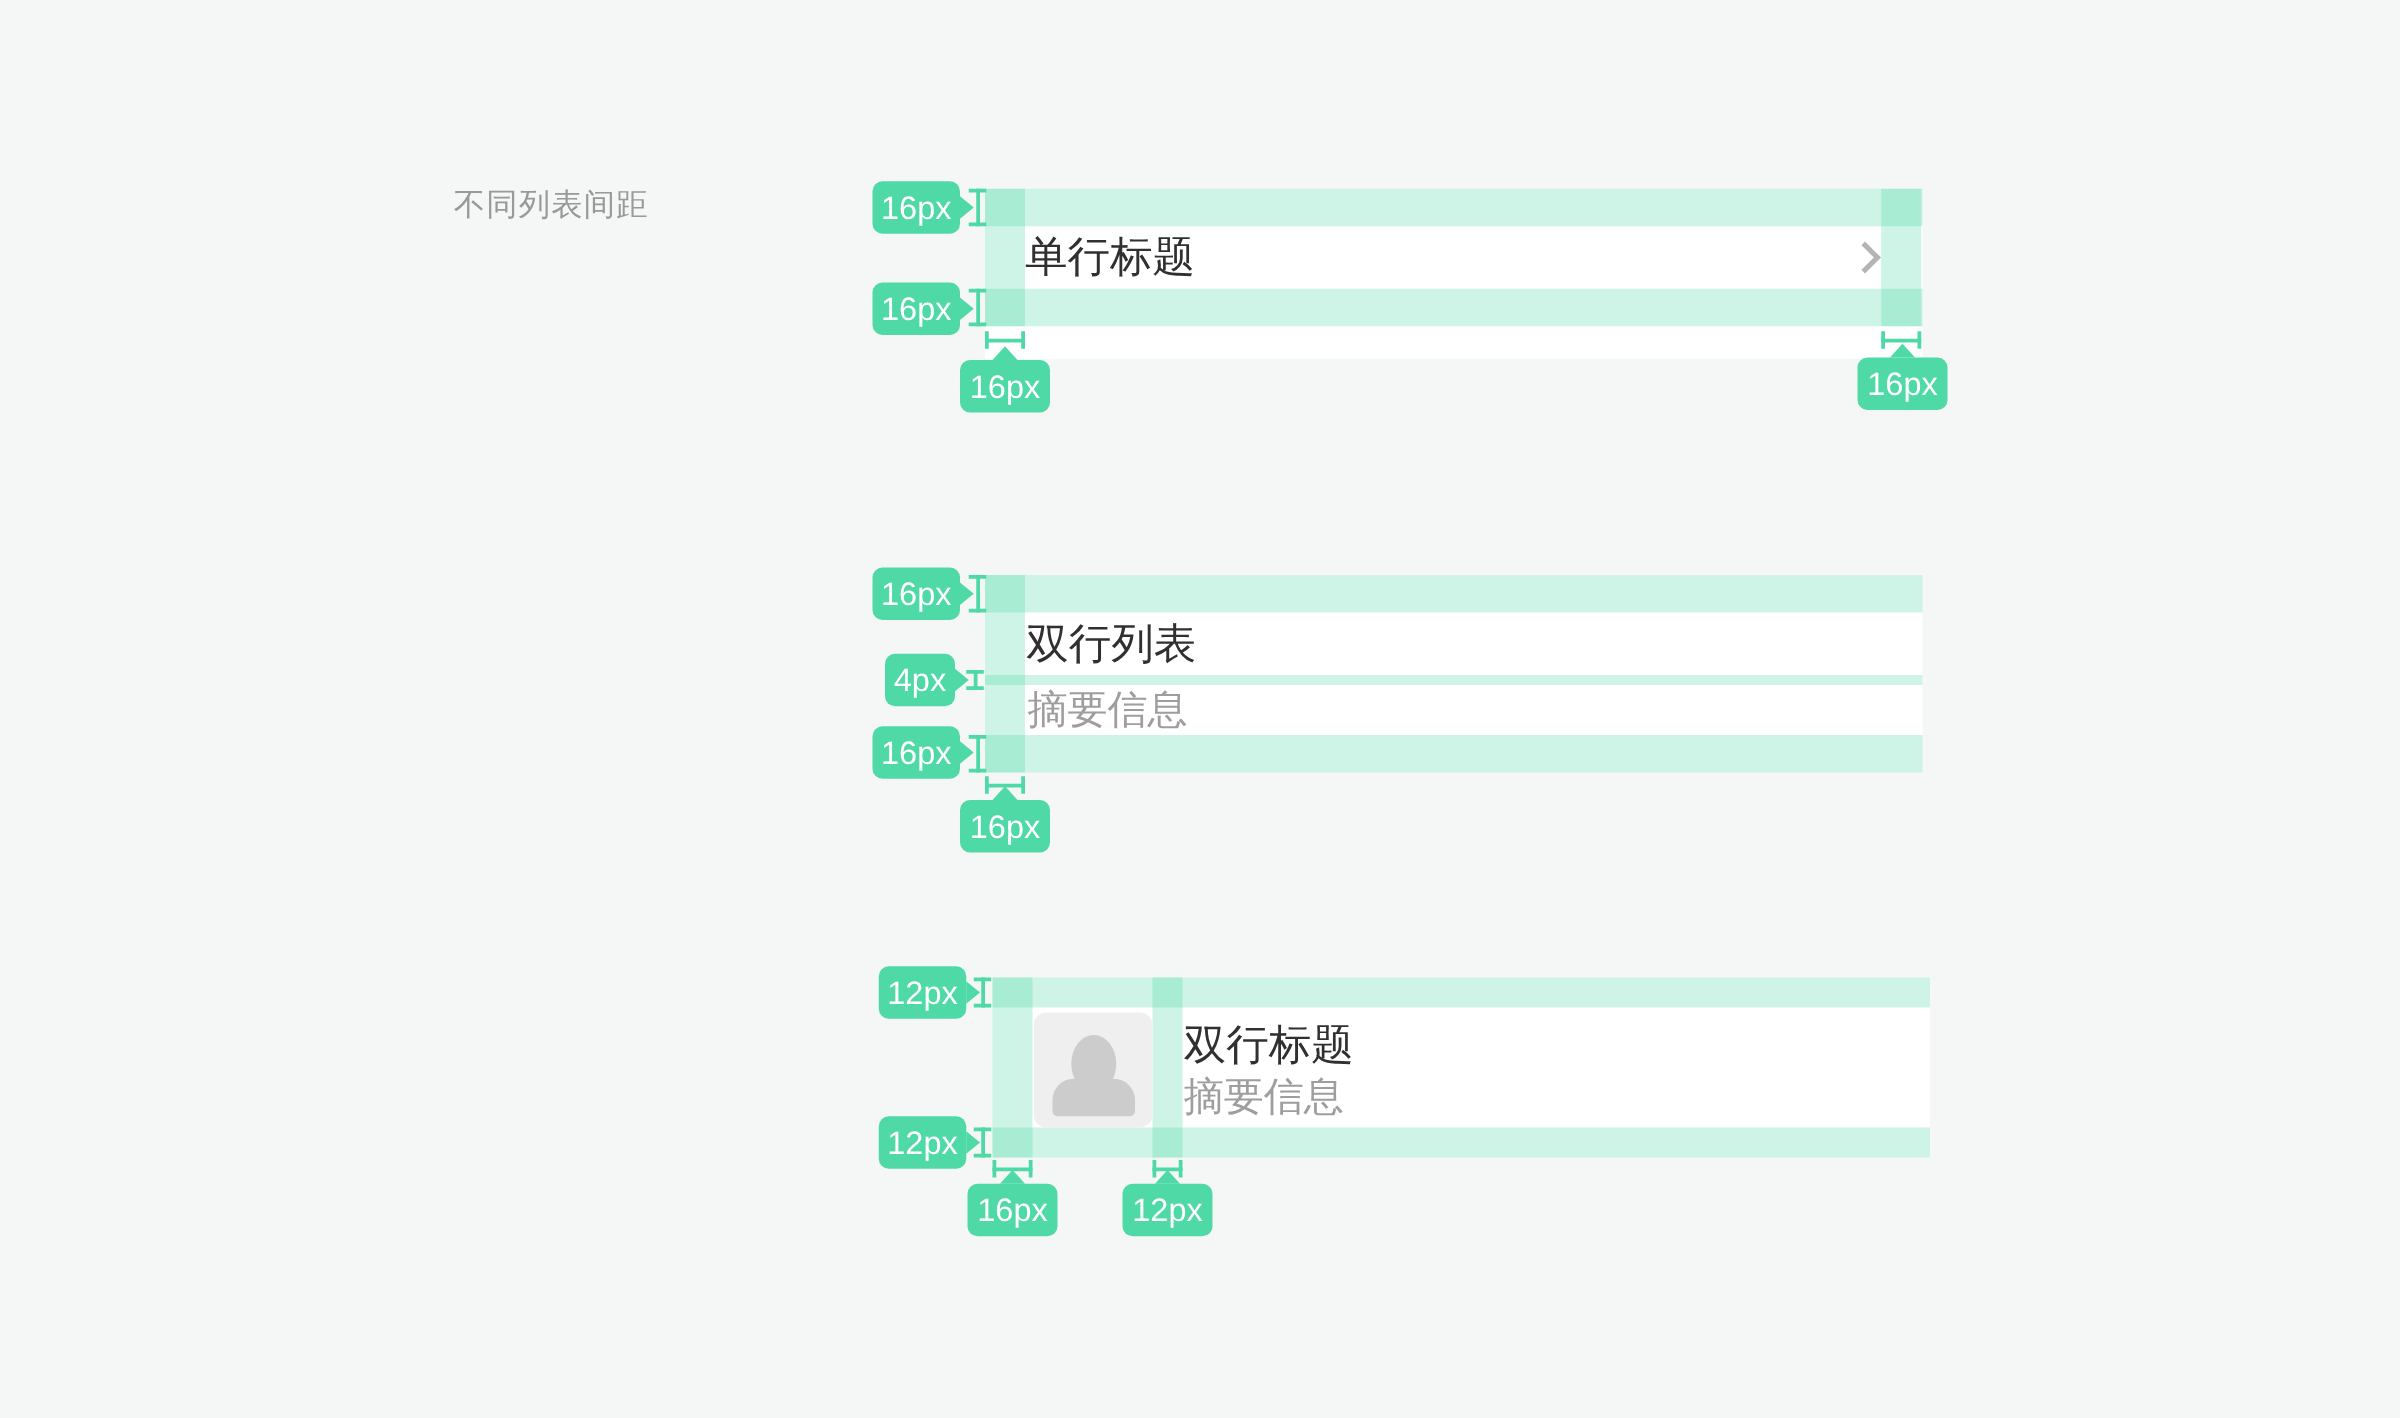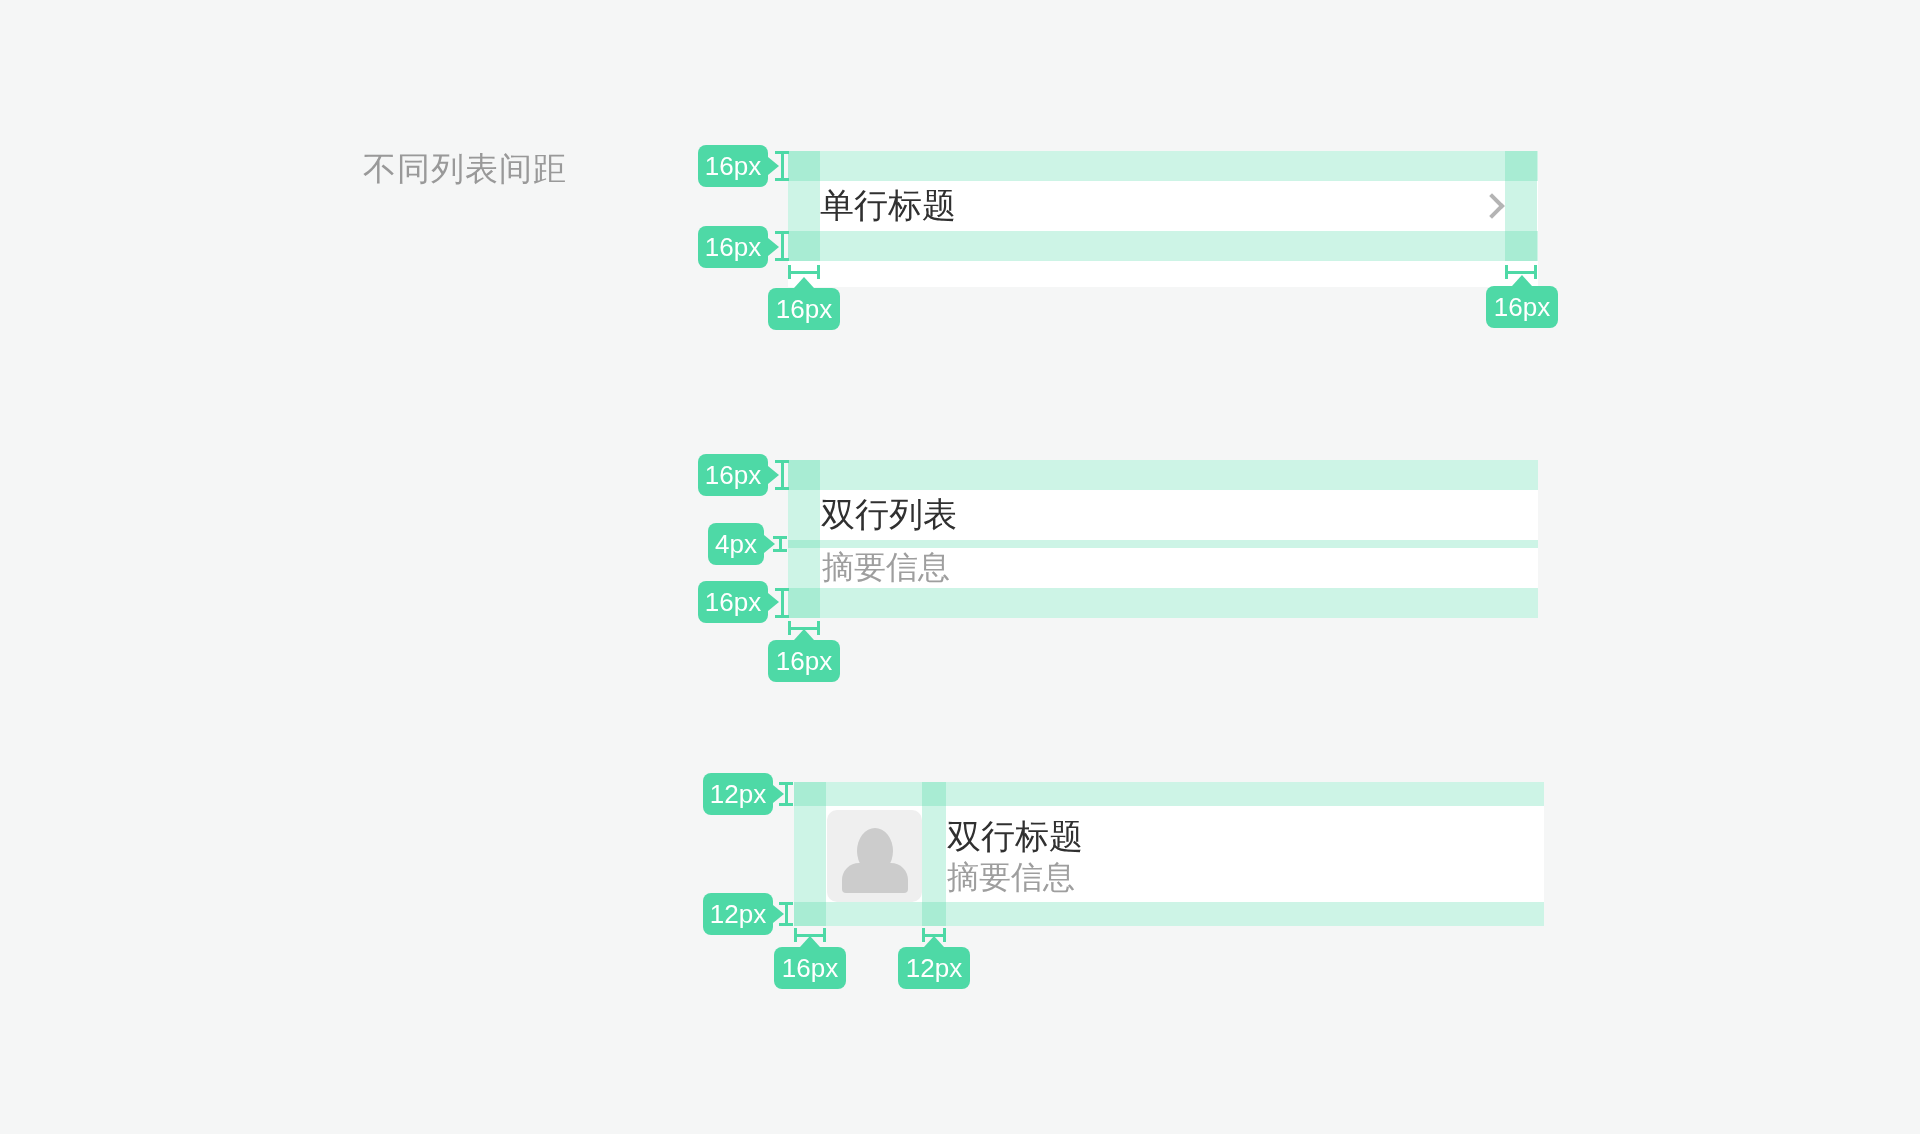--- a/index.html
+++ b/index.html
@@ -25,21 +25,21 @@
     position: relative;
     width: 1920px;
     height: 1134px;
     background: var(--background);
     overflow: hidden;
   }
   .section-label {
     position: absolute;
     left: 363px;
     top: 147px;
-    font-size: 33px;
+    font-size: 25px;
     color: var(--label-text);
     letter-spacing: 1px;
     white-space: nowrap;
   }
   .card {
     position: absolute;
     background: var(--card-bg);
   }
   .ov {
     position: absolute;

